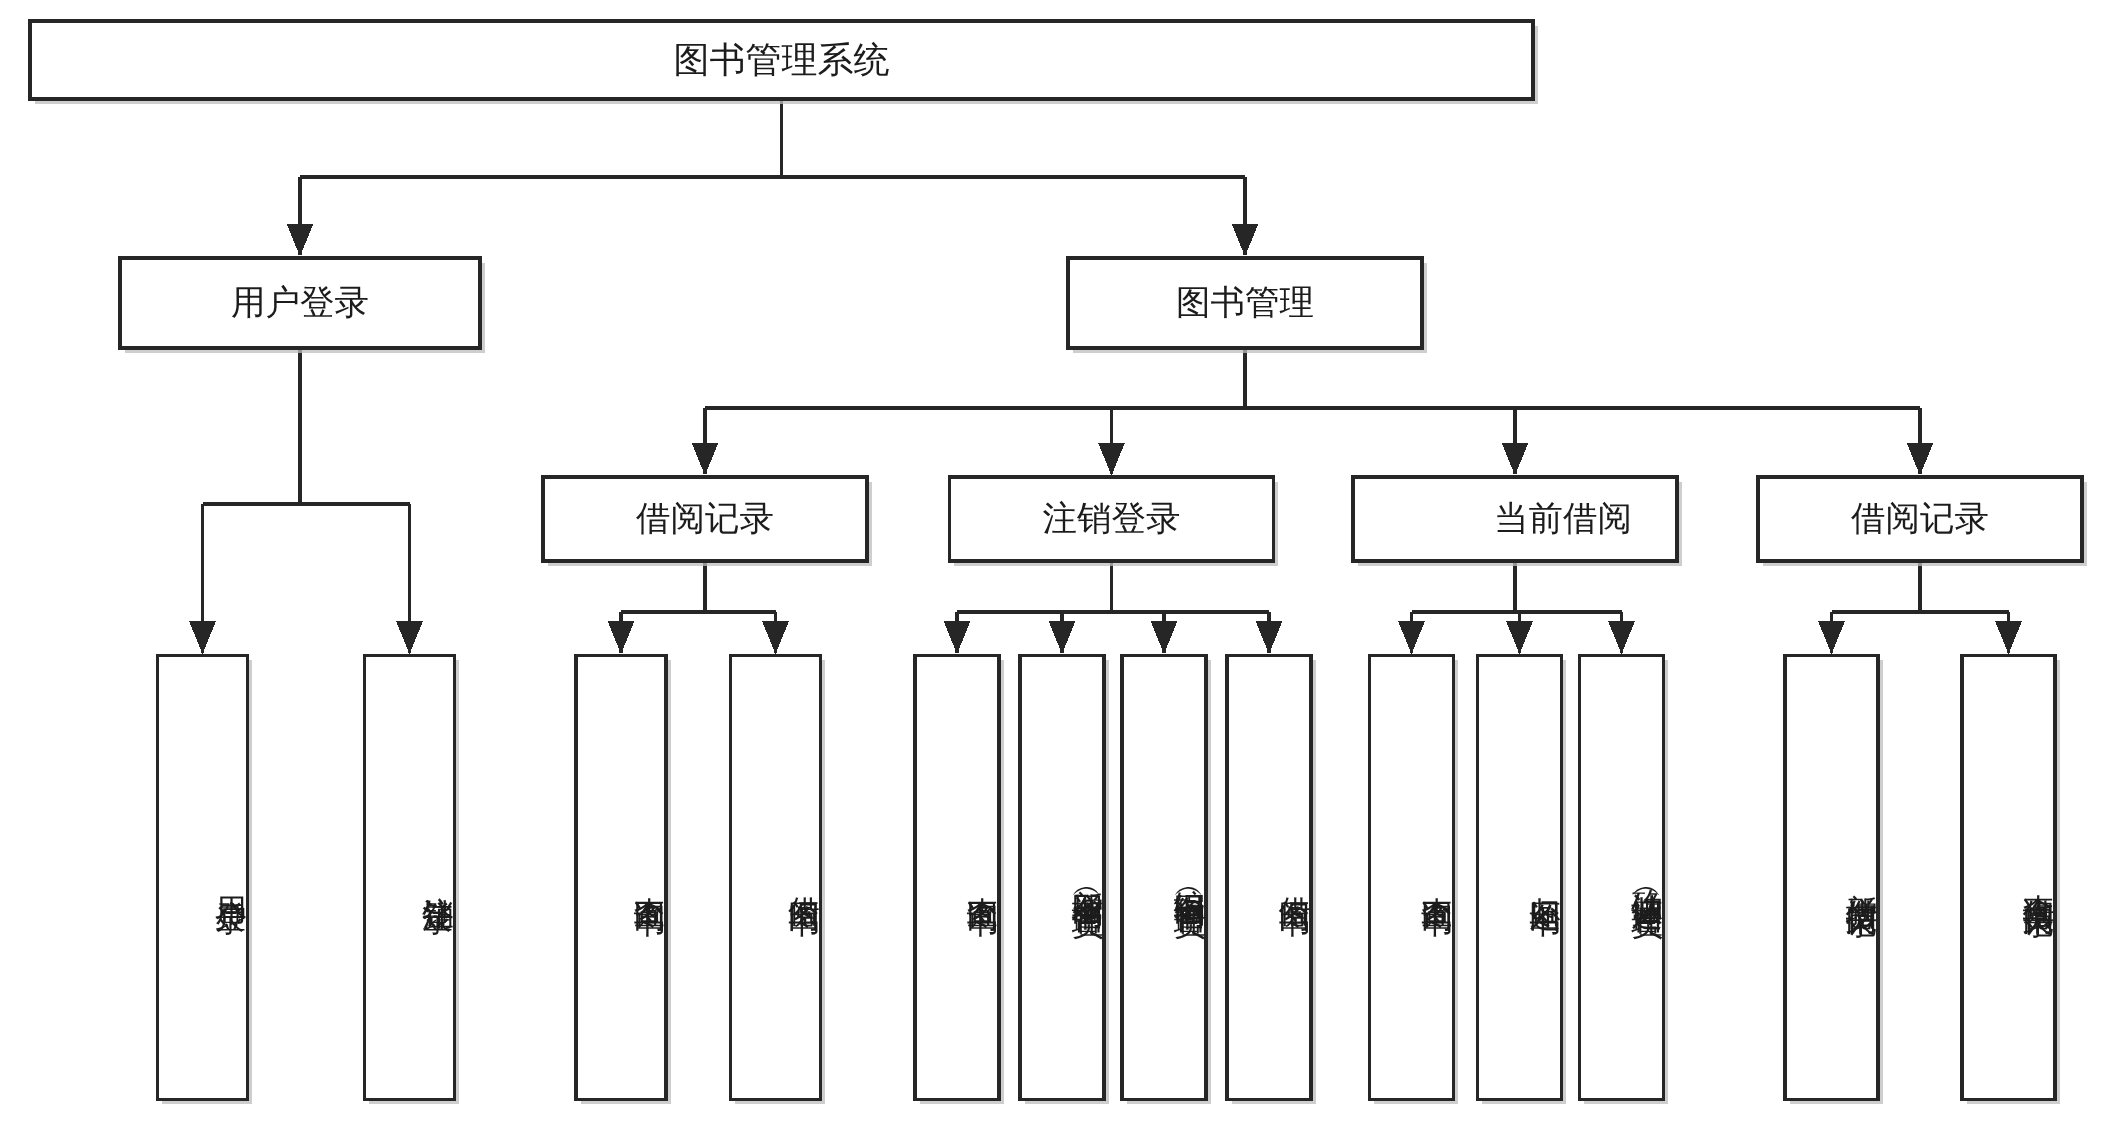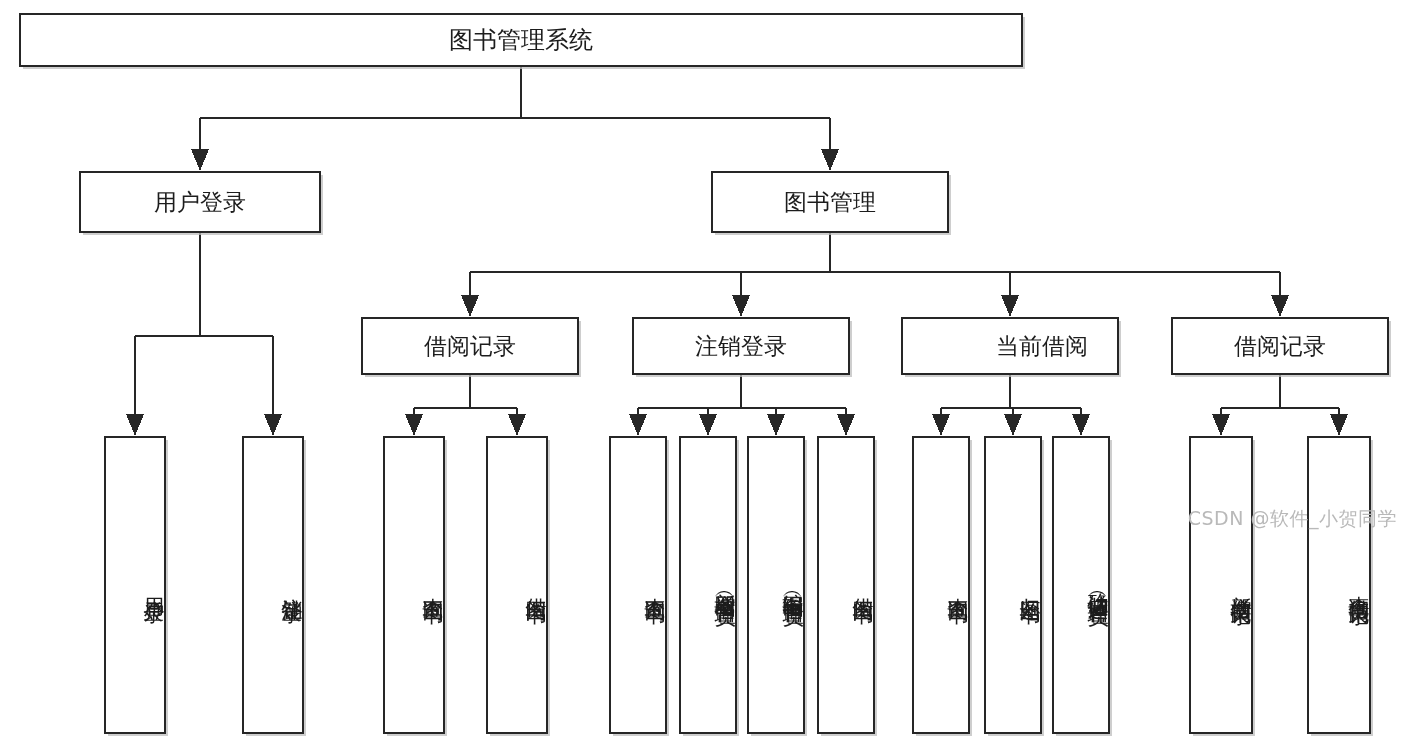--- a/index.html
+++ b/index.html
@@ -202,14 +202,13 @@
       <div class="label vert" style="left: 680px; width: 56px; top: 447px; height: 276px; display: flex; justify-content: center; align-items: flex-start;">新增图书（管理员）</div>
       <div class="label vert" style="left: 748px; width: 56px; top: 447px; height: 276px; display: flex; justify-content: center; align-items: flex-start;">编辑图书（管理员）</div>
       <div class="label vert" style="left: 818px; width: 56px; top: 447px; height: 276px; display: flex; justify-content: center; align-items: flex-start;">借阅图书</div>
       <div class="label vert" style="left: 913px; width: 56px; top: 447px; height: 276px; display: flex; justify-content: center; align-items: flex-start;">查询图书</div>
       <div class="label vert" style="left: 985px; width: 56px; top: 447px; height: 276px; display: flex; justify-content: center; align-items: flex-start;">归还图书</div>
       <div class="label vert" style="left: 1053px; width: 56px; top: 447px; height: 276px; display: flex; justify-content: center; align-items: flex-start;">确认归还（管理员）</div>
       <div class="label vert" style="left: 1190px; width: 62px; top: 447px; height: 276px; display: flex; justify-content: center; align-items: flex-start;">新增借阅记录</div>
       <div class="label vert" style="left: 1308px; width: 62px; top: 447px; height: 276px; display: flex; justify-content: center; align-items: flex-start;">查询借阅记录</div>
     </div>
 
-  <div class="watermark">CSDN @软件_小贺同学</div>
 </div>
 
 </body></html>

